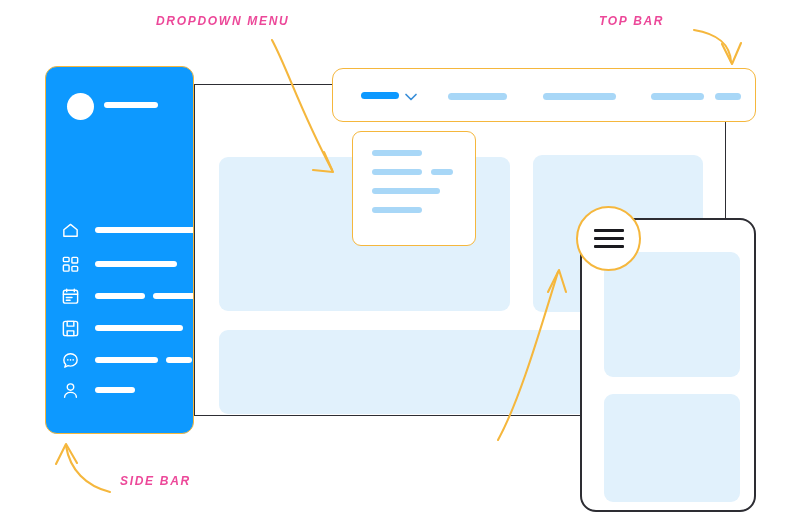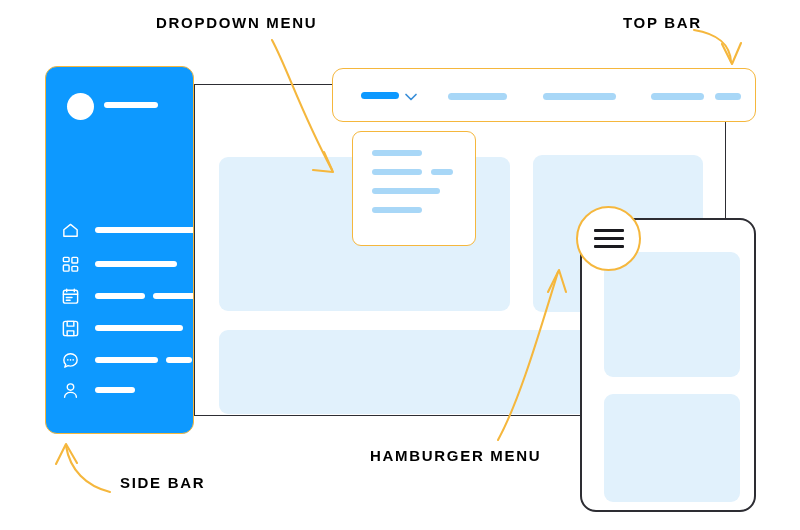--- a/index.html
+++ b/index.html
@@ -7,28 +7,29 @@
     width: 800px; height: 530px;
     background: #ffffff;
     font-family: "Liberation Sans", sans-serif;
     overflow: hidden;
   }
   #stage { position: relative; width: 800px; height: 530px; }
 
   
   .anno-label {
     position: absolute;
-    color: #000000;
-    font-size: 15px;
+    color: #ec4899;
+    font-size: 12px;
     font-weight: 700;
     letter-spacing: 1.7px;
     white-space: nowrap;
+    font-style: italic;
   }
   #label-dropdown { left: 156px; top: 14px; }
-  #label-topbar   { left: 599px; top: 14px; margin-left: 24px; }
+  #label-topbar   { left: 599px; top: 14px; }
   #label-hamburger{ left: 370px; top: 447px; }
   #label-sidebar  { left: 120px; top: 474px; }
 
   
   #arrows { position: absolute; left: 0; top: 0; width: 800px; height: 530px; }
 
   
   #desktop-frame {
     position: absolute;
     left: 194px; top: 84px;
@@ -297,16 +298,15 @@
       <path d="M498 440 C 520 400, 540 330, 558 272"></path>
       <path d="M548 292 L559 270 L566 292"></path>
 
       <path d="M110 492 C 86 486, 70 470, 66 446"></path>
       <path d="M56 464 L66 444 L77 463"></path>
     </g>
   </svg>
 
   <div class="anno-label" id="label-dropdown">DROPDOWN MENU</div>
   <div class="anno-label" id="label-topbar">TOP BAR</div>
-  <div class="anno-label" id="label-hamburger">HAMBURGER MENU</div>
   <div class="anno-label" id="label-sidebar">SIDE BAR</div>
 
 </div>
 
 </body></html>

